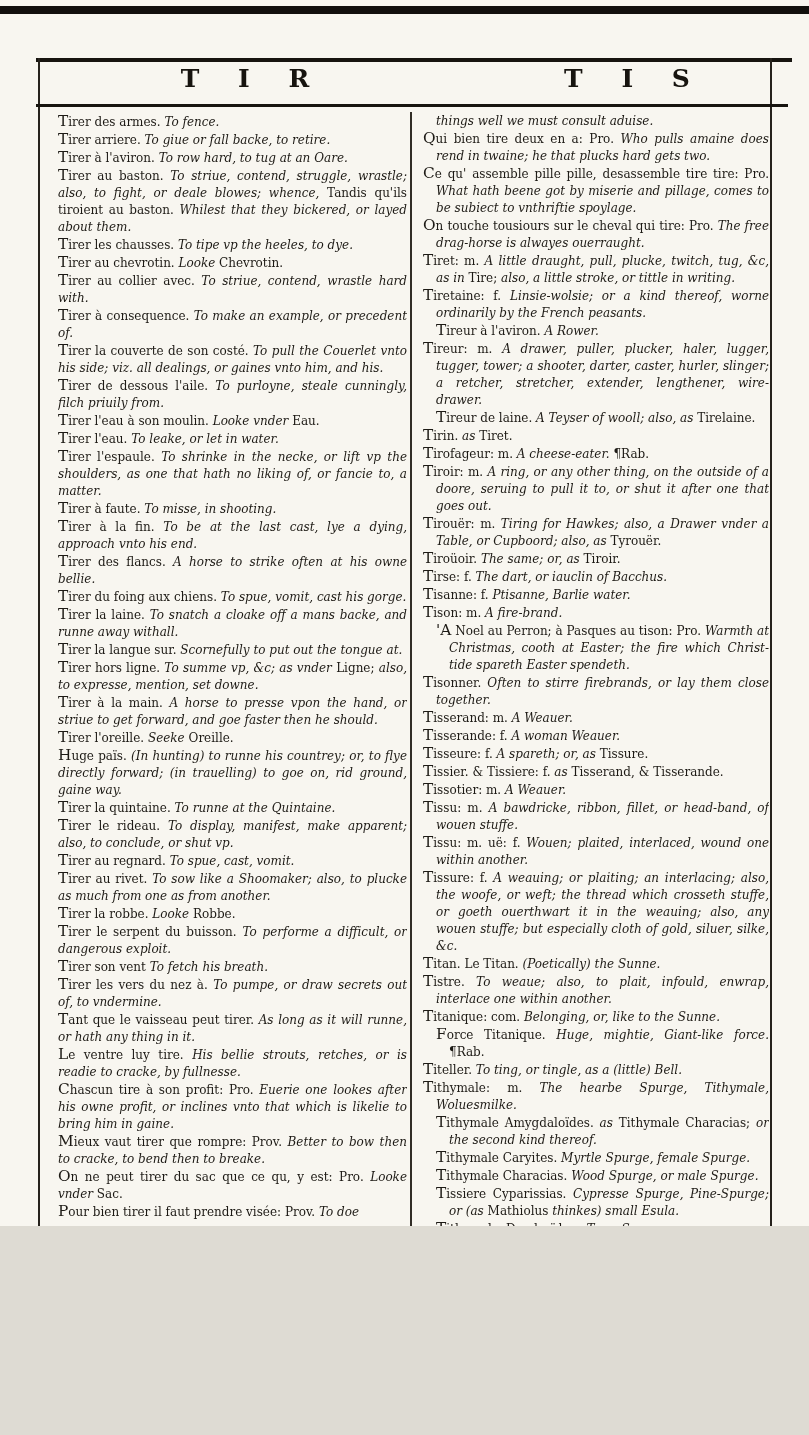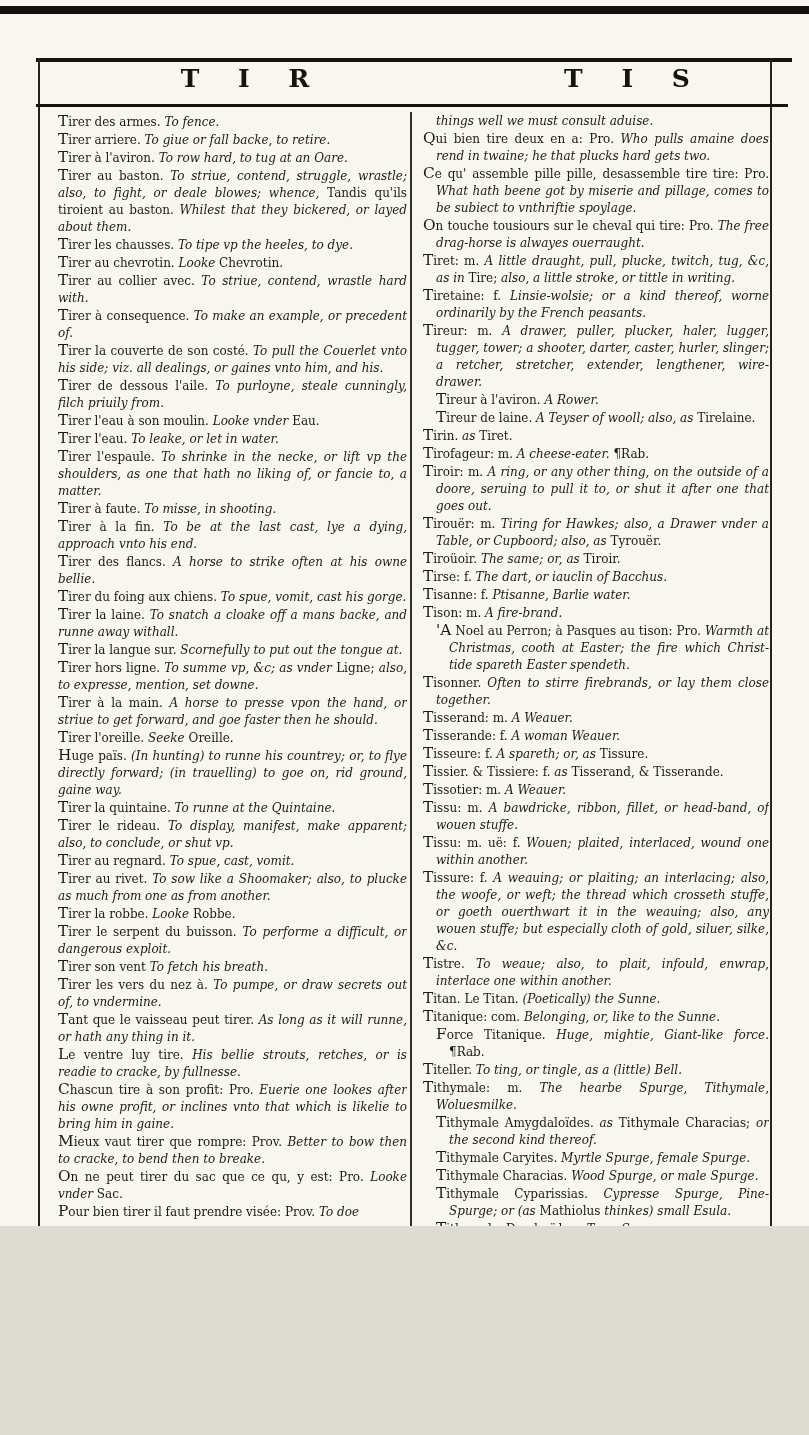--- a/index.html
+++ b/index.html
@@ -94,50 +94,50 @@
       <div class="entry cap"><span class="ro">On ne peut tirer du sac que ce qu, y est: Pro. </span><span class="it">Looke vnder </span><span class="ro">Sac.</span></div>
       <div class="entry cap"><span class="ro">Pour bien tirer il faut prendre visée: Prov. </span><span class="it">To doe</span></div>
     </div>
   <div class="col col-right">
       <div class="entry ind"><span class="it">things well we must consult aduise.</span></div>
       <div class="entry cap"><span class="ro">Qui bien tire deux en a: Pro. </span><span class="it">Who pulls amaine does rend in twaine; he that plucks hard gets two.</span></div>
       <div class="entry cap"><span class="ro">Ce qu' assemble pille pille, desassemble tire tire: Pro. </span><span class="it">What hath beene got by miserie and pillage, comes to be subiect to vnthriftie spoylage.</span></div>
       <div class="entry cap"><span class="ro">On touche tousiours sur le cheval qui tire: Pro. </span><span class="it">The free drag-horse is alwayes ouerraught.</span></div>
       <div class="entry cap"><span class="ro">Tiret: m. </span><span class="it">A little draught, pull, plucke, twitch, tug, &amp;c, as in </span><span class="ro">Tire; </span><span class="it">also, a little stroke, or tittle in writing.</span></div>
       <div class="entry cap"><span class="ro">Tiretaine: f. </span><span class="it">Linsie-wolsie; or a kind thereof, worne ordinarily by the French peasants.</span></div>
+      <div class="entry ind cap"><span class="ro">Tireur à l'aviron. </span><span class="it">A Rower.</span></div>
       <div class="entry cap"><span class="ro">Tireur: m. </span><span class="it">A drawer, puller, plucker, haler, lugger, tugger, tower; a shooter, darter, caster, hurler, slinger; a retcher, stretcher, extender, lengthener, wire-drawer.</span></div>
-      <div class="entry ind cap"><span class="ro">Tireur à l'aviron. </span><span class="it">A Rower.</span></div>
       <div class="entry ind cap"><span class="ro">Tireur de laine. </span><span class="it">A Teyser of wooll; also, as </span><span class="ro">Tirelaine.</span></div>
       <div class="entry cap"><span class="ro">Tirin. </span><span class="it">as </span><span class="ro">Tiret.</span></div>
       <div class="entry cap"><span class="ro">Tirofageur: m. </span><span class="it">A cheese-eater. </span><span class="ro">¶Rab.</span></div>
       <div class="entry cap"><span class="ro">Tiroir: m. </span><span class="it">A ring, or any other thing, on the outside of a doore, seruing to pull it to, or shut it after one that goes out.</span></div>
       <div class="entry cap"><span class="ro">Tirouër: m. </span><span class="it">Tiring for Hawkes; also, a Drawer vnder a Table, or Cupboord; also, as </span><span class="ro">Tyrouër.</span></div>
       <div class="entry cap"><span class="ro">Tiroüoir. </span><span class="it">The same; or, as </span><span class="ro">Tiroir.</span></div>
       <div class="entry cap"><span class="ro">Tirse: f. </span><span class="it">The dart, or iauclin of Bacchus.</span></div>
       <div class="entry cap"><span class="ro">Tisanne: f. </span><span class="it">Ptisanne, Barlie water.</span></div>
       <div class="entry cap"><span class="ro">Tison: m. </span><span class="it">A fire-brand.</span></div>
       <div class="entry ind cap"><span class="ro">'A Noel au Perron; à Pasques au tison: Pro. </span><span class="it">Warmth at Christmas, cooth at Easter; the fire which Christ-tide spareth Easter spendeth.</span></div>
       <div class="entry cap"><span class="ro">Tisonner. </span><span class="it">Often to stirre firebrands, or lay them close together.</span></div>
       <div class="entry cap"><span class="ro">Tisserand: m. </span><span class="it">A Weauer.</span></div>
       <div class="entry cap"><span class="ro">Tisserande: f. </span><span class="it">A woman Weauer.</span></div>
       <div class="entry cap"><span class="ro">Tisseure: f. </span><span class="it">A spareth; or, as </span><span class="ro">Tissure.</span></div>
       <div class="entry cap"><span class="ro">Tissier. &amp; Tissiere: f. </span><span class="it">as </span><span class="ro">Tisserand, &amp; Tisserande.</span></div>
       <div class="entry cap"><span class="ro">Tissotier: m. </span><span class="it">A Weauer.</span></div>
       <div class="entry cap"><span class="ro">Tissu: m. </span><span class="it">A bawdricke, ribbon, fillet, or head-band, of wouen stuffe.</span></div>
       <div class="entry cap"><span class="ro">Tissu: m. uë: f. </span><span class="it">Wouen; plaited, interlaced, wound one within another.</span></div>
       <div class="entry cap"><span class="ro">Tissure: f. </span><span class="it">A weauing; or plaiting; an interlacing; also, the woofe, or weft; the thread which crosseth stuffe, or goeth ouerthwart it in the weauing; also, any wouen stuffe; but especially cloth of gold, siluer, silke, &amp;c.</span></div>
+      <div class="entry cap"><span class="ro">Titan. Le Titan. </span><span class="it">(Poetically) the Sunne.</span></div>
       <div class="entry cap"><span class="ro">Tistre. </span><span class="it">To weaue; also, to plait, infould, enwrap, interlace one within another.</span></div>
-      <div class="entry cap"><span class="ro">Titan. Le Titan. </span><span class="it">(Poetically) the Sunne.</span></div>
       <div class="entry cap"><span class="ro">Titanique: com. </span><span class="it">Belonging, or, like to the Sunne.</span></div>
       <div class="entry ind cap"><span class="ro">Force Titanique. </span><span class="it">Huge, mightie, Giant-like force. </span><span class="ro">¶Rab.</span></div>
       <div class="entry cap"><span class="ro">Titeller. </span><span class="it">To ting, or tingle, as a (little) Bell.</span></div>
       <div class="entry cap"><span class="ro">Tithymale: m. </span><span class="it">The hearbe Spurge, Tithymale, Woluesmilke.</span></div>
       <div class="entry ind cap"><span class="ro">Tithymale Amygdaloïdes. </span><span class="it">as </span><span class="ro">Tithymale Characias; </span><span class="it">or the second kind thereof.</span></div>
       <div class="entry ind cap"><span class="ro">Tithymale Caryites. </span><span class="it">Myrtle Spurge, female Spurge.</span></div>
       <div class="entry ind cap"><span class="ro">Tithymale Characias. </span><span class="it">Wood Spurge, or male Spurge.</span></div>
-      <div class="entry ind cap"><span class="ro">Tithymale Cyparissias. </span><span class="it">Cypresse Spurge, Pine-Spurge; or (as </span><span class="ro">Mathiolus </span><span class="it">thinkes) small Esula.</span></div>
+      <div class="entry ind cap"><span class="ro">Tissiere Cyparissias. </span><span class="it">Cypresse Spurge, Pine-Spurge; or (as </span><span class="ro">Mathiolus </span><span class="it">thinkes) small Esula.</span></div>
       <div class="entry ind cap"><span class="ro">Tithymale Dendroïdes. </span><span class="it">Tree Spurge; growes among stones, and rockes, to a tree-like height.</span></div>
       <div class="entry ind cap"><span class="ro">Tithymale femelle. </span><span class="it">Myrtle Spurge, female Spurge, Phisicke Spurge.</span></div>
     </div>
 
   <div class="catchword">Ti-</div>
   <div class="rule bottom-rule"></div>
 </div>
 
 </body></html>

